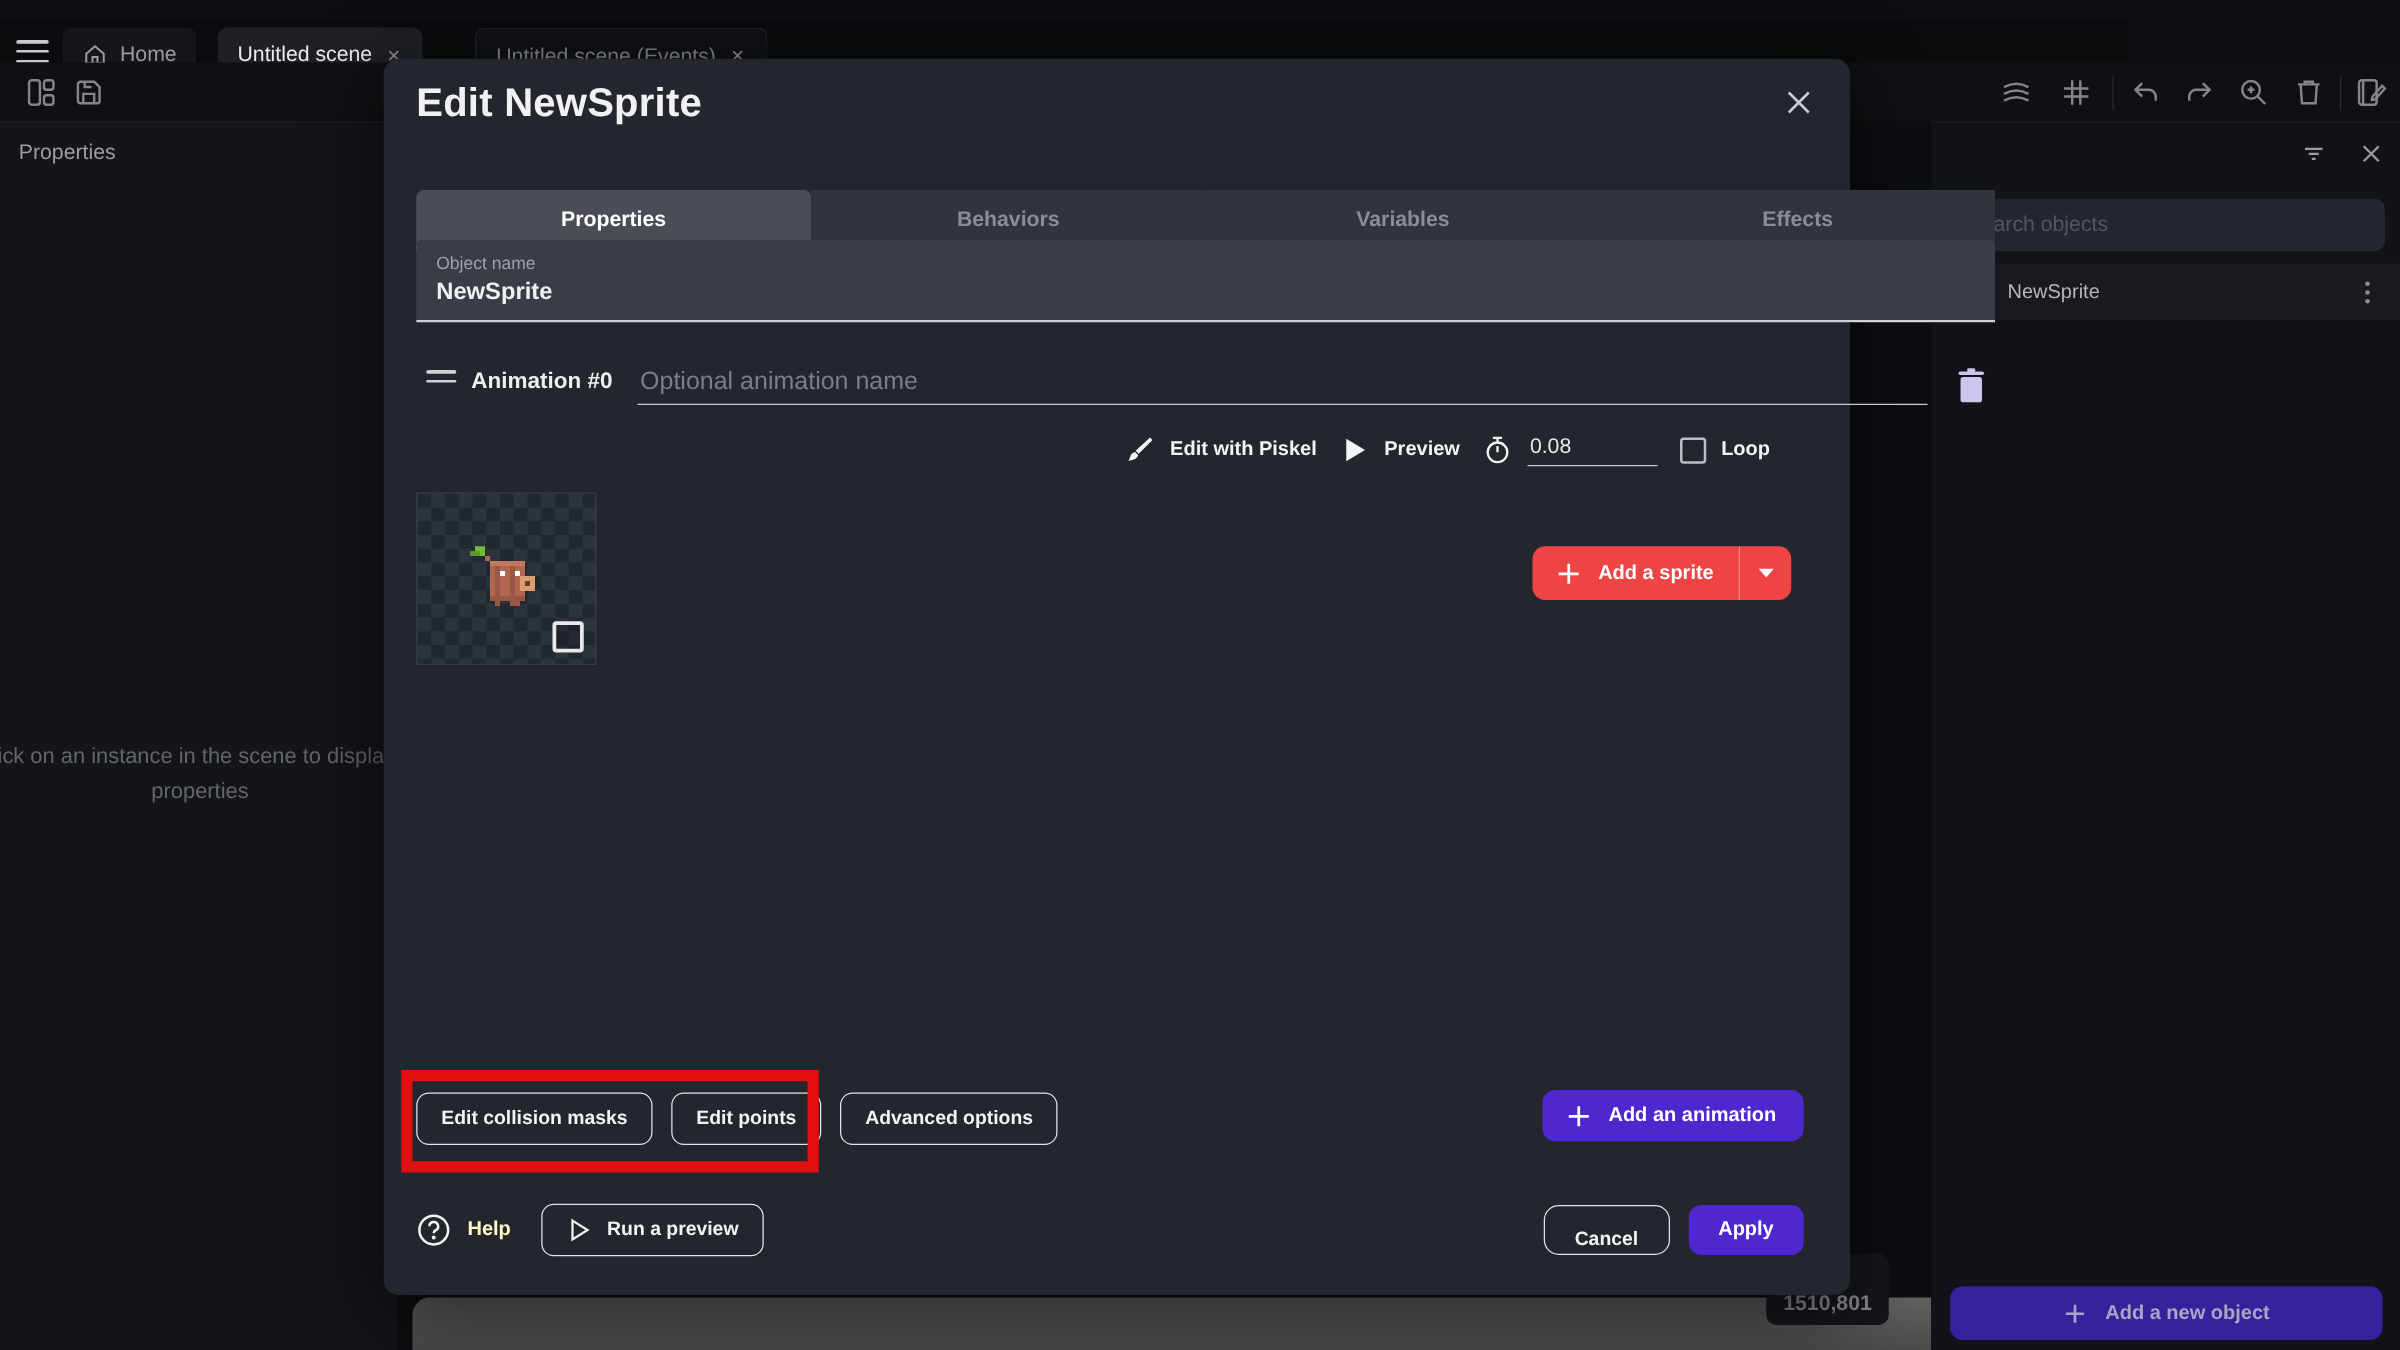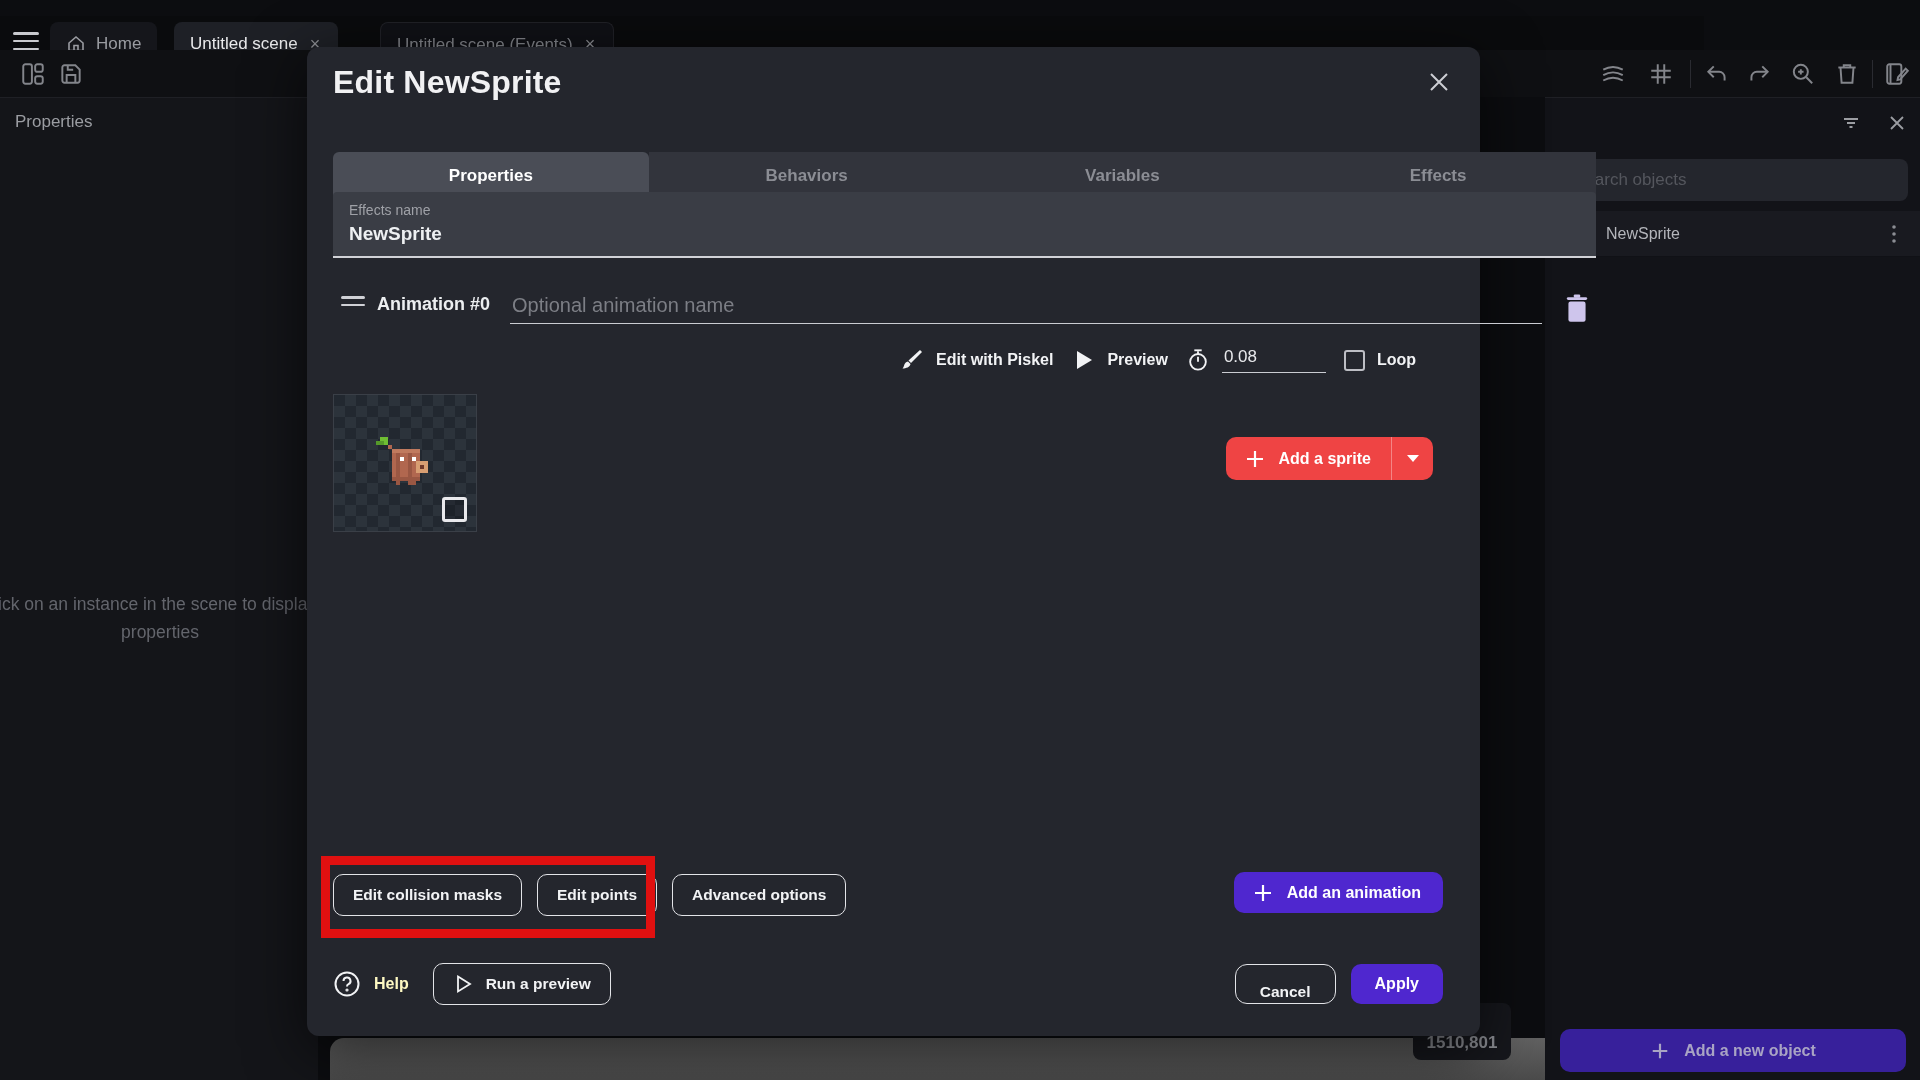--- a/index.html
+++ b/index.html
@@ -292,21 +292,21 @@
       </div>
       <div class="dlg-tab">
         <span>Variables</span>
       </div>
       <div class="dlg-tab">
         <span>Effects</span>
       </div>
     </nav>
 
     <div class="objname">
-      <div class="lbl">Effects name</div>
+      <div class="lbl">Object name</div>
       <div class="val">NewSprite</div>
     </div>
 
     <div class="anim-row">
       <div class="drag-handle">
           <span></span>
           <span></span>
         </div>
       <div class="anim-label">Animation #0</div>
       <input class="anim-name-input" placeholder="Optional animation name" style="">

